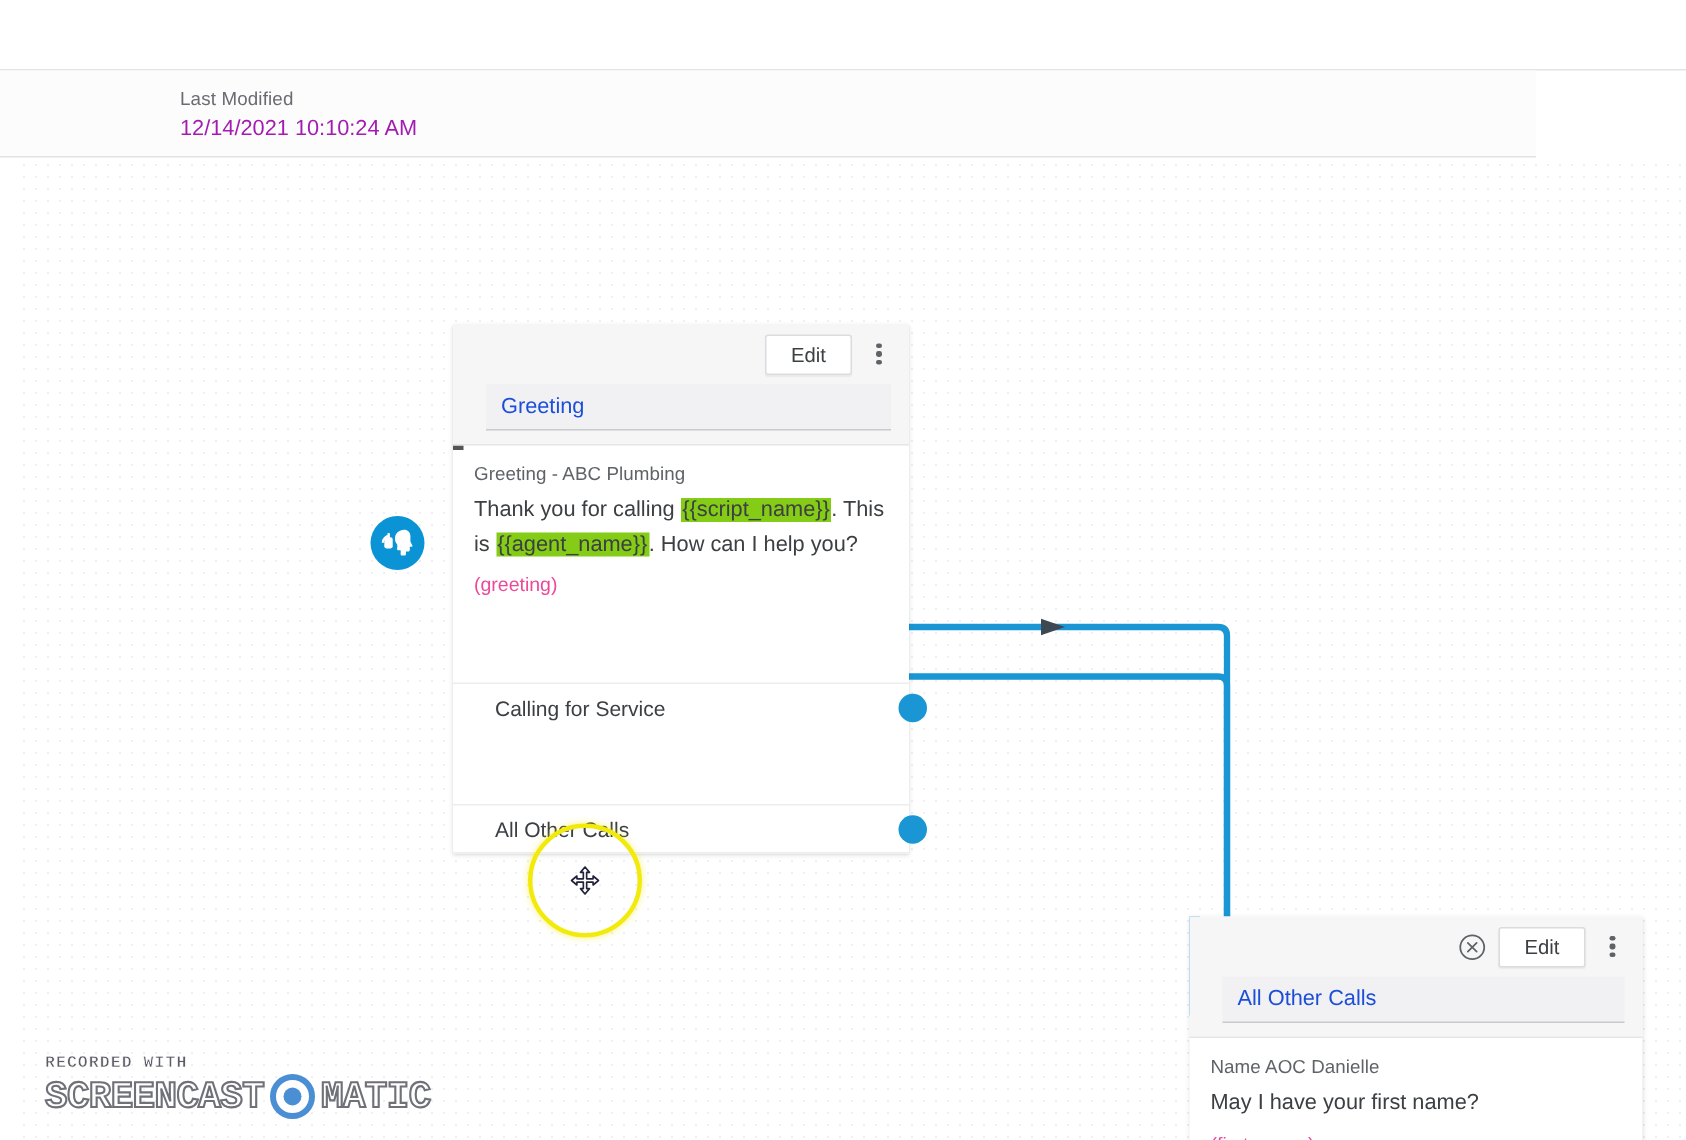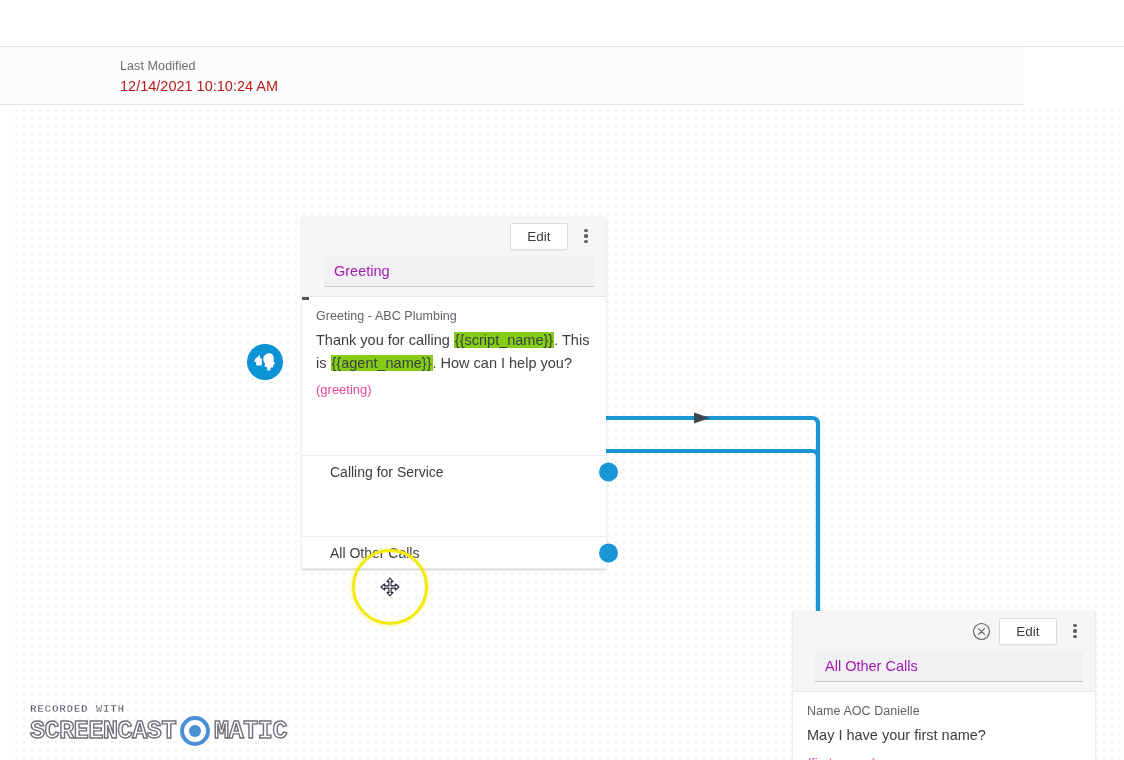--- a/index.html
+++ b/index.html
@@ -41,21 +41,21 @@
     left: 120px; top: 11px;
   }
   .meta-label {
     font-size: 12.5px;
     color: #6b6b72;
     line-height: 17px;
     letter-spacing: .1px;
   }
   .meta-value {
     font-size: 14.5px;
-    color: #b91c1c;
+    color: #a21caf;
     line-height: 21px;
     margin-top: 1px;
   }
 
   
   .canvas {
     position: absolute;
     left: 12px; top: 106px;
     width: 1124px; height: 654px;
     background-color: #ffffff;
@@ -144,21 +144,21 @@
 
   .title-field {
     margin: 0 12px 0 22px;
     height: 31px;
     background: #f1f1f3;
     border-bottom: 1px solid #c9c9cf;
     display: flex;
     align-items: center;
     padding: 0 10px;
     font-size: 14.5px;
-    color: #a21caf;
+    color: #1d4ed8;
     cursor: text;
   }
 
   .node-body { padding: 10px 14px 0 14px; }
 
   .body-sub {
     font-size: 12.5px;
     color: #5f6368;
     line-height: 19px;
     margin-bottom: 3px;

